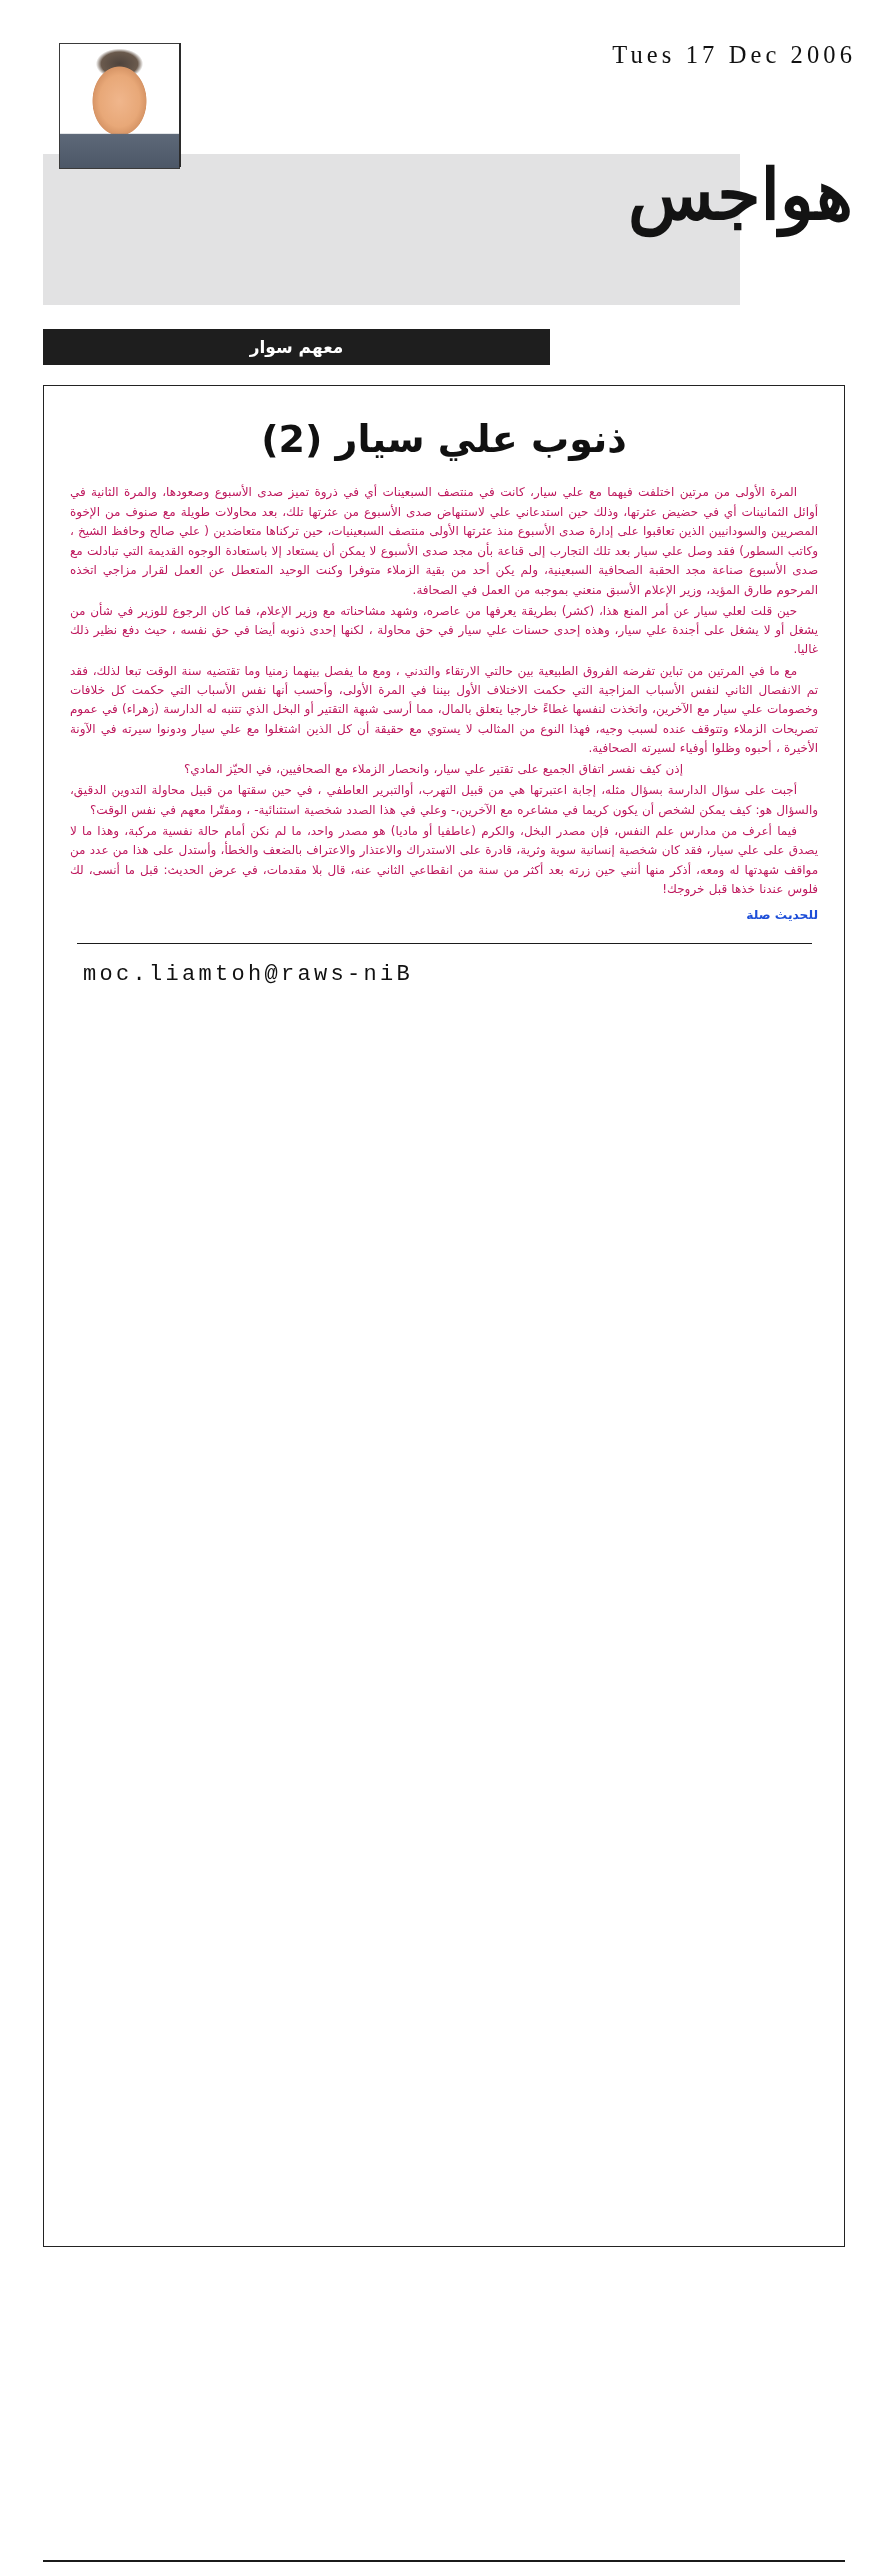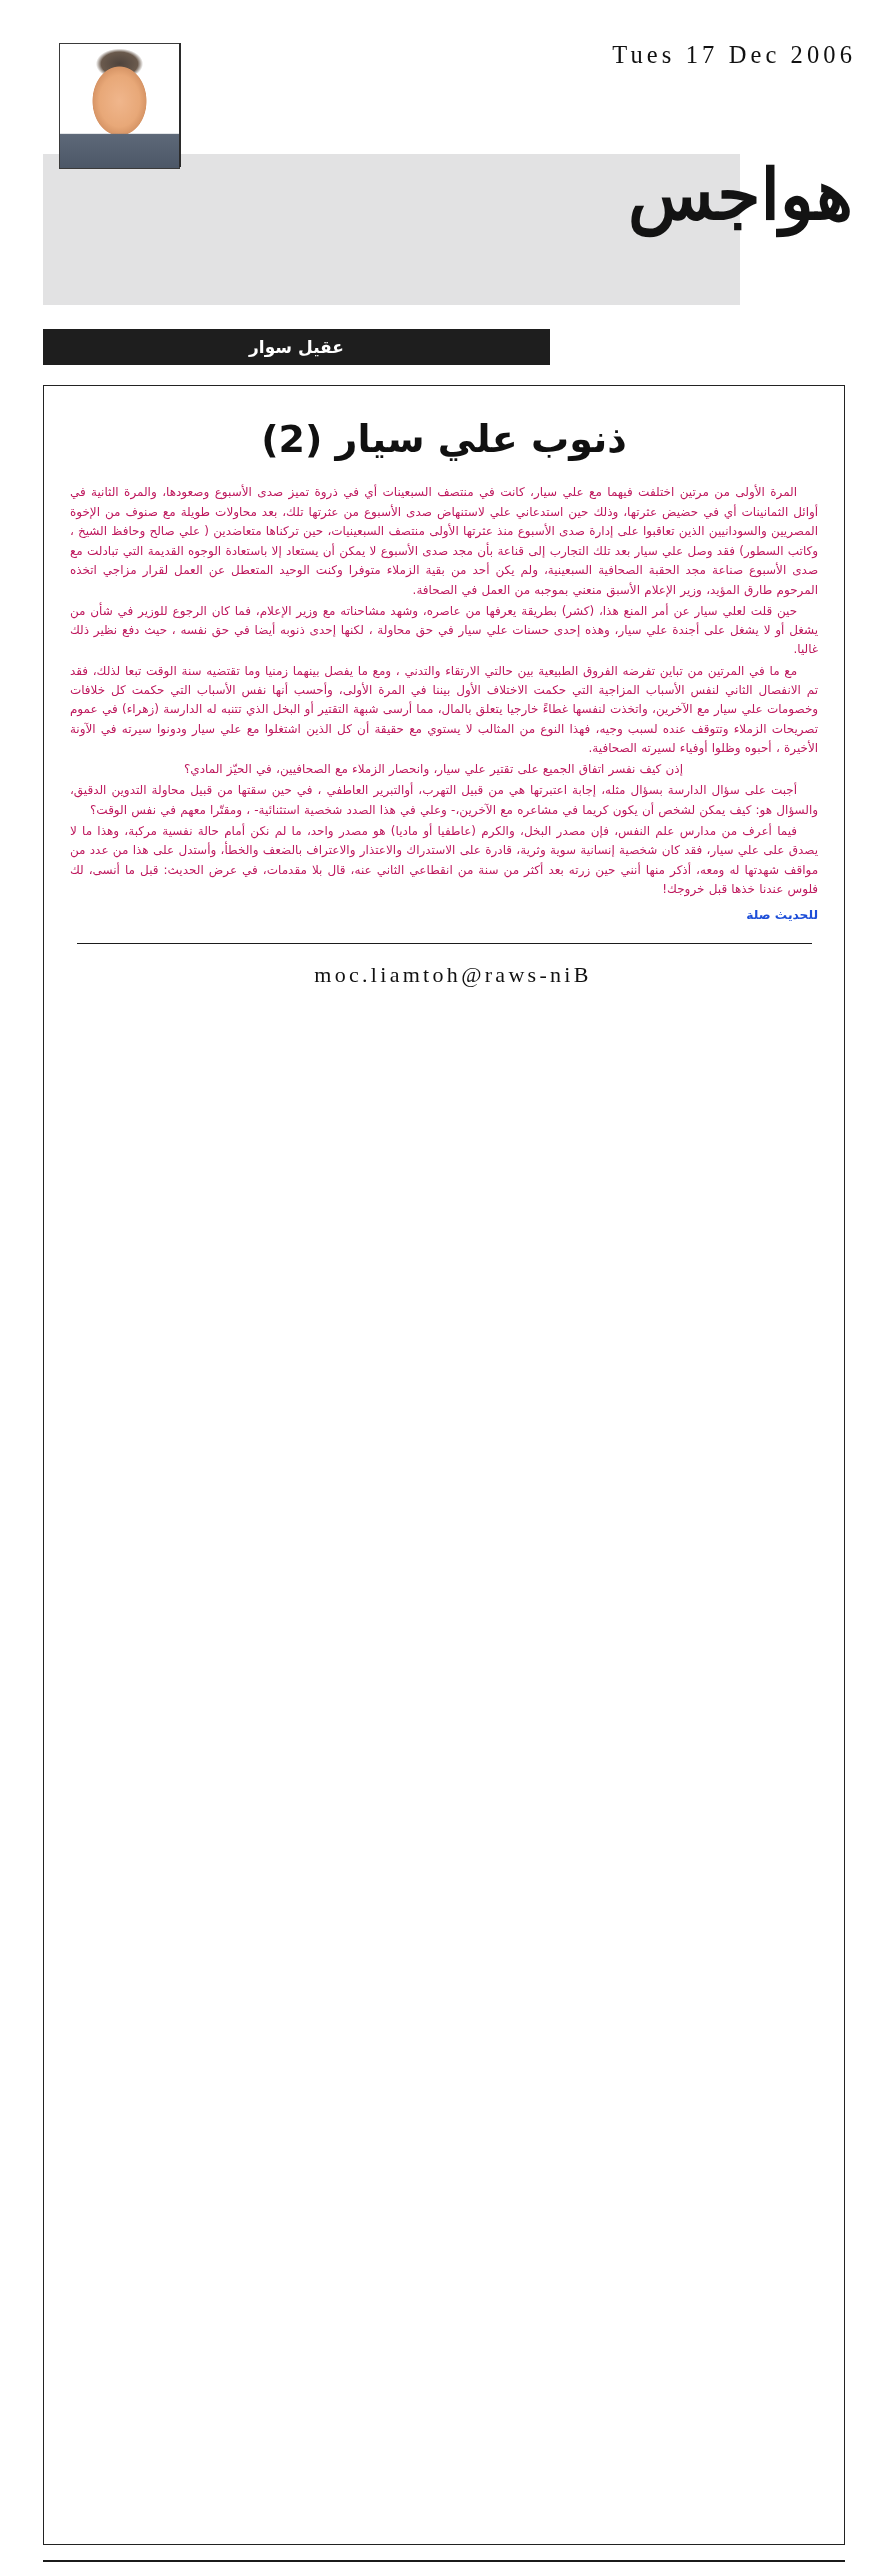--- a/index.html
+++ b/index.html
@@ -128,21 +128,21 @@
     font-size: 17px;
     letter-spacing: 0px;
   }
 
   
   #article-box {
     position: absolute;
     left: 43px;
     top: 385px;
     width: 802px;
-    height: 2160px;
+    height: 1862px;
     border: 1.6px solid #232323;
     box-sizing: border-box;
     background: #ffffff;
     padding: 21px 21px 11px 21px;
   }
 
   #article-headline {
     text-align: center;
     font-family: "DejaVu Sans", sans-serif;
     font-weight: bold;
@@ -189,22 +189,22 @@
 
   
   #email-rule {
     margin: 21px 11.5px 0 11.5px;
     height: 0;
     border-top: 1.6px solid #1b1b1b;
   }
 
   #email-line {
     direction: ltr;
-    text-align: center;
-    font-family: Liberation Serif, serif;
+    text-align: left;
+    font-family: Liberation Mono, monospace;
     font-size: 22px;
     letter-spacing: 3.3px;
     color: #111111;
     padding: 18px 0 0 18px;
   }
 
   
   #footer-rule {
     position: absolute;
     left: 43px;
@@ -224,21 +224,21 @@
   <div id="author-photo-frame">
     <div class="photo-canvas"></div>
   </div>
   <div id="photo-edge-rule"></div>
 
   <div id="masthead-date">Tues 17 Dec 2006</div>
 
   <div id="masthead-title">هواجس</div>
 
   <div id="byline-bar">
-    <span id="byline-name">عقيل سوار</span>
+    <span id="byline-name">معهم سوار</span>
   </div>
 </div>
 
 <div id="article-box">
 
   <h1 id="article-headline">ذنوب علي سيار (2)</h1>
 
   <div id="article-body">
     <p>المرة الأولى من مرتين اختلفت فيهما مع علي سيار، كانت في منتصف السبعينات أي في ذروة تميز صدى الأسبوع وصعودها، والمرة الثانية في أوائل الثمانينات أي في حضيض عثرتها، وذلك حين استدعاني علي لاستنهاض صدى الأسبوع من عثرتها تلك، بعد محاولات طويلة مع صنوف من الإخوة المصريين والسودانيين الذين تعاقبوا على إدارة صدى الأسبوع منذ عثرتها الأولى منتصف السبعينيات، حين تركناها متعاضدين ( علي صالح وحافظ الشيخ ، وكاتب السطور) فقد وصل علي سيار بعد تلك التجارب إلى قناعة بأن مجد صدى الأسبوع لا يمكن أن يستعاد إلا باستعادة الوجوه القديمة التي تبادلت مع صدى الأسبوع صناعة مجد الحقبة الصحافية السبعينية، ولم يكن أحد من بقية الزملاء متوفرا وكنت الوحيد المتعطل عن العمل لقرار مزاجي اتخذه المرحوم طارق المؤيد، وزير الإعلام الأسبق منعني بموجبه من العمل في الصحافة.</p>
     <p>حين قلت لعلي سيار عن أمر المنع هذا، (كشر) بطريقة يعرفها من عاصره، وشهد مشاحناته مع وزير الإعلام، فما كان الرجوع للوزير في شأن من يشغل أو لا يشغل على أجندة علي سيار، وهذه إحدى حسنات علي سيار في حق محاولة ، لكنها إحدى ذنوبه أيضا في حق نفسه ، حيث دفع نظير ذلك غاليا.</p>

